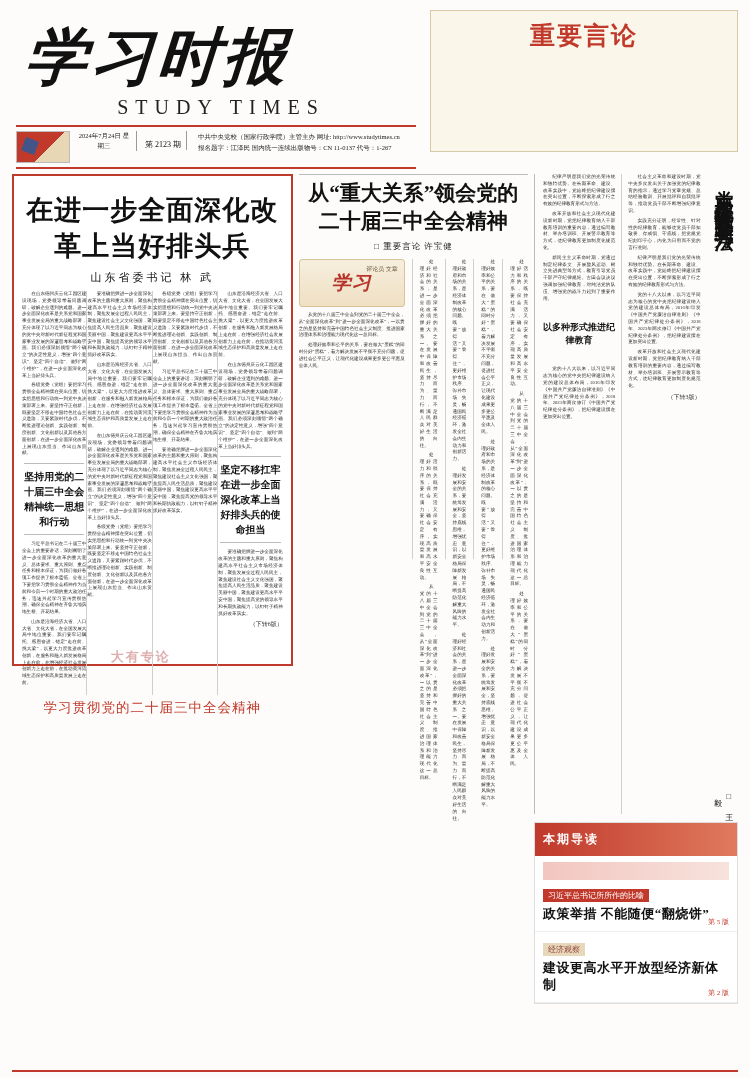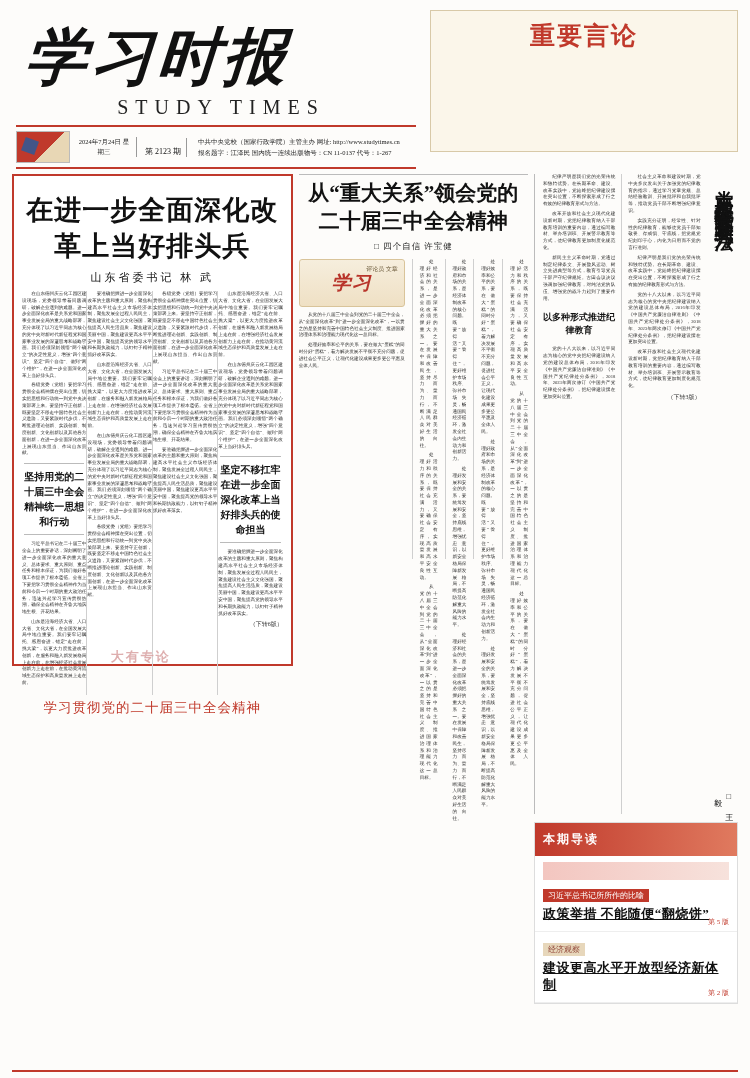--- a/index.html
+++ b/index.html
@@ -53,21 +53,21 @@
     margin-top: 8px;
     padding-left: 10px;
     font-family: "Liberation Serif", "DejaVu Serif", serif;
   }
   .mast-rule {
     border-top: 2px solid #c0392b;
     margin: 6px 4px 0 4px;
   }
   .mast-info {
     display: flex;
-    align-items: center;
+    align-items: flex-start;
     gap: 6px;
     margin-top: 4px;
     padding: 0 4px;
   }
   .mast-flag {
     width: 52px;
     height: 30px;
     background: linear-gradient(135deg, #c0392b 0%, #c0392b 58%, #e8d7b5 58%, #e8d7b5 100%);
     border: 1px solid #bbb;
     position: relative;
@@ -308,21 +308,21 @@
   }
   .right-cols {
     flex: 1;
     display: flex;
     gap: 6px;
   }
   .r-subhead {
     font-size: 9px;
     font-weight: bold;
     text-align: center;
-    margin: 9px 0;
+    margin: 19px 0;
     line-height: 1.45;
   }
 
   
   .promo {
     margin-top: 8px;
     border: 1px solid #ddd;
     background: #fff;
   }
   .promo-head {
@@ -349,21 +349,20 @@
   .promo-kicker.plain {
     background: #e7d7bb;
     color: #8a3b2e;
   }
   .promo-title {
     font-size: 13px;
     font-weight: bold;
     color: #111;
     line-height: 1.3;
     letter-spacing: 0.5px;
-    text-decoration: underline;
   }
   .promo-page {
     position: absolute;
     right: 8px;
     bottom: 4px;
     font-size: 7px;
     color: #c0392b;
   }
   .promo-band {
     height: 18px;
@@ -455,21 +454,21 @@
             <div class="cont-note">（下转6版）</div>
           </div>
         </div>
 
         <div class="lead-slogan">学习贯彻党的二十届三中全会精神</div>
         <div class="stamp">大有专论</div>
       </div>
 
       <div class="art2">
         <div class="art2-title">从“重大关系”领会党的二十届三中全会精神</div>
-        <div class="art2-byline">□ 四个自信  许宝健</div>
+        <div class="art2-byline">□ 重要言论  许宝健</div>
         <div class="art2-cols">
           <div class="lead-col">
             <div class="logo-badge">
               <span class="lb-main">学习</span>
               <span class="lb-side">评论员
 文章</span>
             </div>
             <div class="tiny">
               <p>从党的十八届三中全会到党的二十届三中全会，从“全面深化改革”到“进一步全面深化改革”，一以贯之的是坚持和完善中国特色社会主义制度、推进国家治理体系和治理能力现代化这一总目标。</p>
               <p>处理好效率和公平的关系，要在做大“蛋糕”的同时分好“蛋糕”，着力解决发展不平衡不充分问题，促进社会公平正义，让现代化建设成果更多更公平惠及全体人民。</p>

